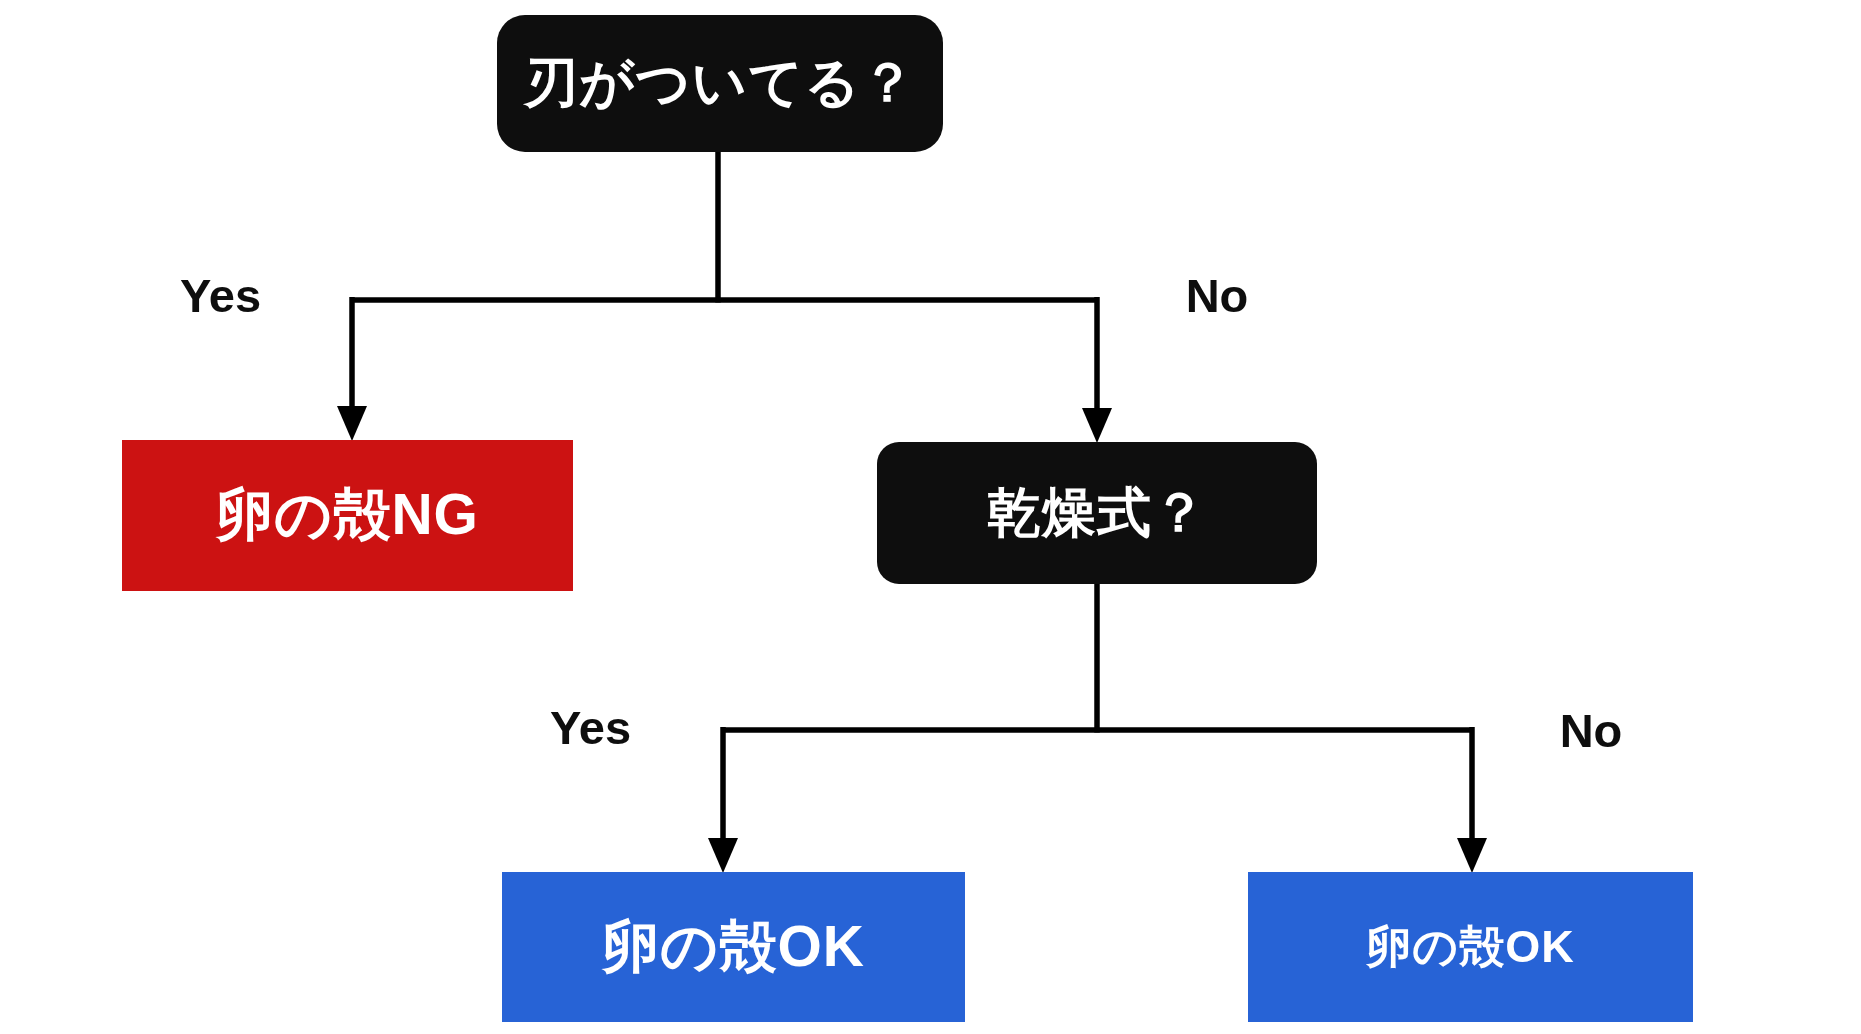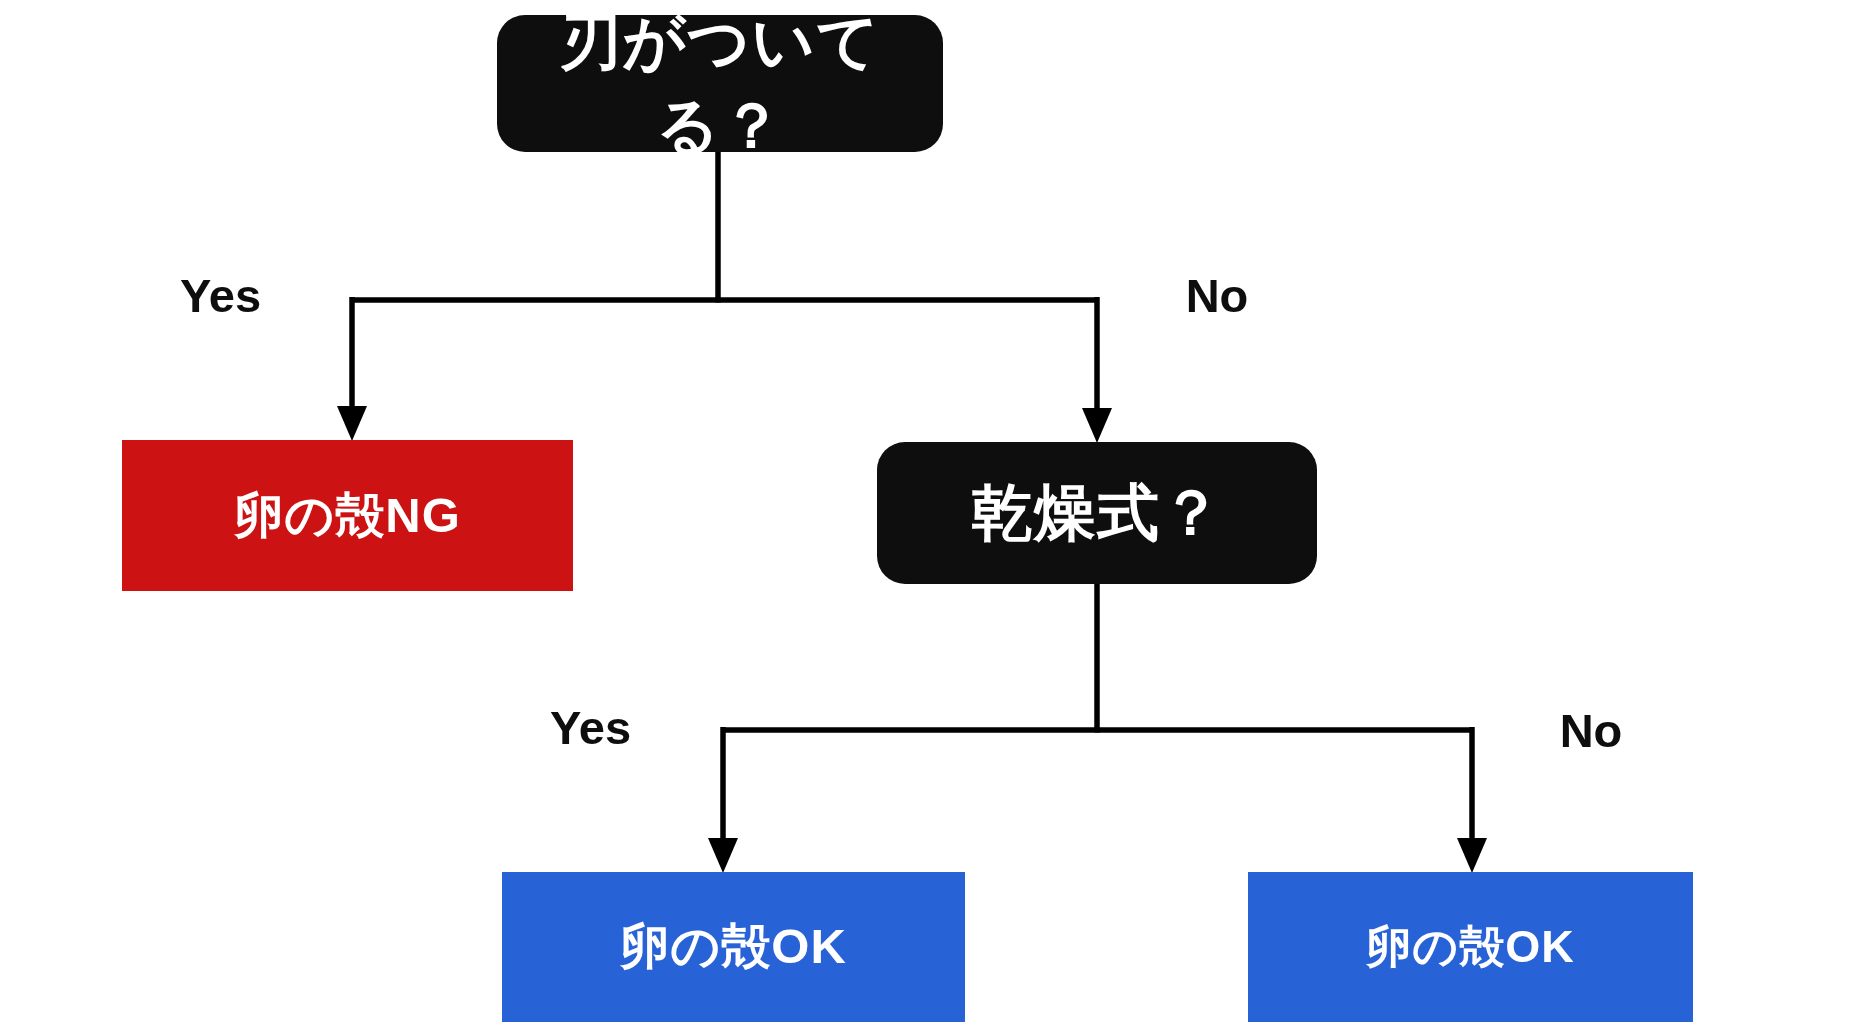--- a/index.html
+++ b/index.html
@@ -29,25 +29,25 @@
     flex-direction: column;
     align-items: center;
     justify-content: center;
     text-align: center;
     color: #ffffff;
     font-weight: 700;
     box-sizing: border-box;
   }
   .q-node {
     border-radius: 28px;
-    font-size: 62px;
+    font-size: 54px;
     letter-spacing: 1px;
   }
   .result-node {
-    font-size: 49px;
+    font-size: 57px;
     letter-spacing: 1px;
   }
   .result-node.two-line {
     font-size: 45px;
     line-height: 1.42;
     letter-spacing: 1px;
   }
   .edge-label {
     position: absolute;
     font-weight: 700;
@@ -93,21 +93,21 @@
     <span>刃がついてる？</span>
   </div>
 
   <div class="edge-label align-right" style="left:180px; top:268px; width:145px;">Yes</div>
   <div class="edge-label align-left" style="left:1142px; top:268px; width:150px;">No</div>
 
   <div class="node result-node" style="left: 122px; top: 440px; width: 451px; height: 151px; background-color: rgb(204, 18, 18);">
     <span>卵の殻NG</span>
   </div>
 
-  <div class="node q-node" style="left: 877px; top: 442px; width: 440px; height: 142px; background-color: rgb(14, 14, 14);">
+  <div class="node q-node" style="left: 877px; top: 442px; width: 440px; height: 142px; background-color: rgb(14, 14, 14); border-radius: 22px;">
     <span>乾燥式？</span>
   </div>
 
   <div class="edge-label align-right" style="left:550px; top:700px; width:140px;">Yes</div>
   <div class="edge-label align-left" style="left:1516px; top:703px; width:150px;">No</div>
 
   <div class="node result-node" style="left: 502px; top: 872px; width: 463px; height: 150px; background-color: rgb(39, 99, 214);">
     <span>卵の殻OK</span>
   </div>
 

